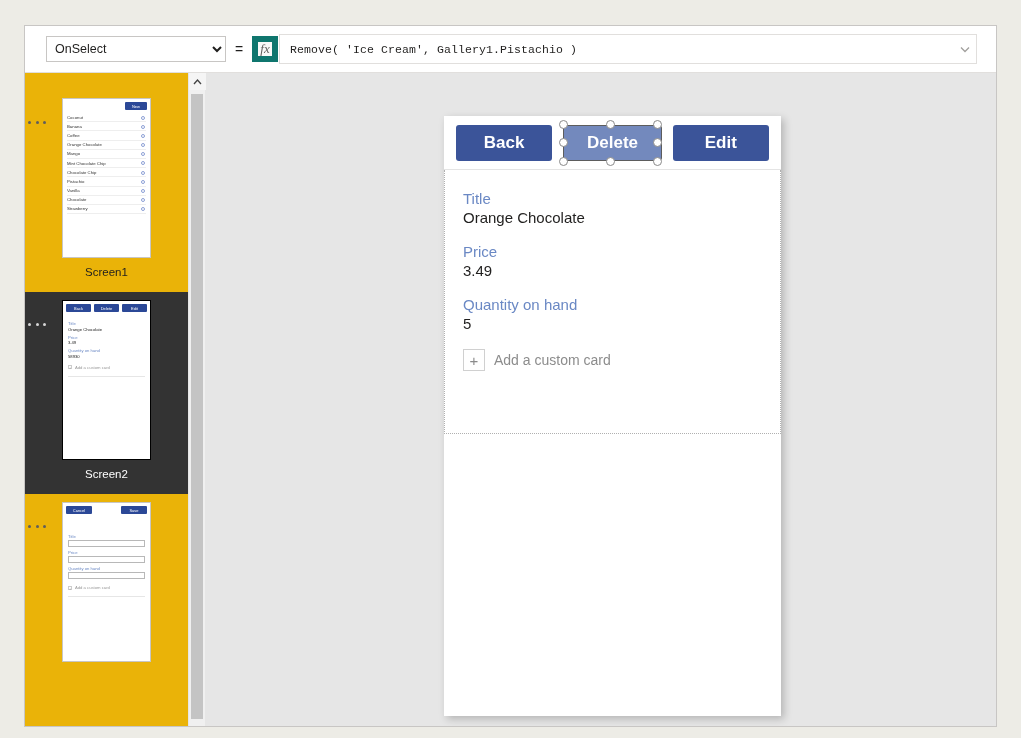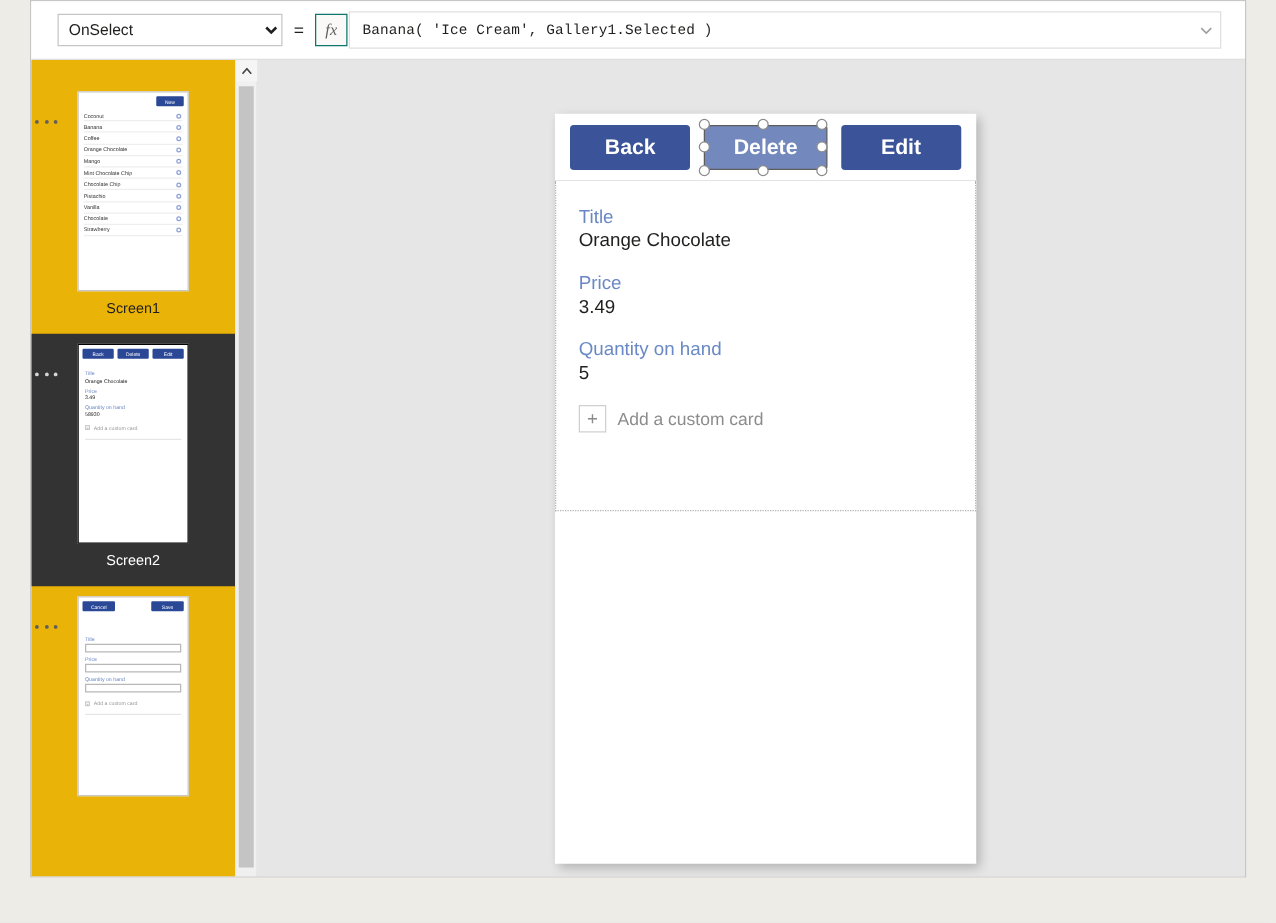--- a/index.html
+++ b/index.html
@@ -6,21 +6,21 @@
   html, body {
     width: 1021px; height: 738px;
     background: #edece6;
     font-family: "Liberation Sans", sans-serif;
     overflow: hidden;
   }
 
   
   #app-window {
     position: absolute;
-    left: 24px; top: 0;
+    left: 24px; top: 25px;
     width: 973px; height: 702px;
     background: #ffffff;
     border: 1px solid #c8c6c4;
     overflow: hidden;
   }
 
   
   #formula-bar {
     position: absolute; left: 0; top: 0;
     width: 973px; height: 47px;
@@ -38,21 +38,21 @@
     color: #201f1e;
     padding: 0 4px;
   }
   .equals-sign {
     width: 26px; text-align: center;
     font-size: 14px; color: #201f1e;
     user-select: none;
   }
   #fx-button {
     width: 26px; height: 26px;
-    border: 1px solid #0f766e;
+    border: 6px solid #0f766e;
     background: #faf9f8;
     display: flex; align-items: center; justify-content: center;
     font-family: "Liberation Serif", serif;
     font-style: italic;
     font-size: 13px;
     color: #605e5c;
   }
   #formula-input-wrap {
     flex: 1; height: 30px;
     margin-left: 1px; margin-right: 21px;
@@ -282,21 +282,21 @@
 
 <div id="app-window">
 
   <div id="formula-bar">
     <select id="property-select">
       <option>OnSelect</option>
     </select>
     <div class="equals-sign">=</div>
     <div id="fx-button">fx</div>
     <div id="formula-input-wrap">
-      <div id="formula-input">Banana( 'Ice Cream', Gallery1.Selected )</div>
+      <div id="formula-input">Remove( 'Ice Cream', Gallery1.Pistachio )</div>
       <div id="formula-expand">
         <svg width="10" height="7" viewBox="0 0 10 7">
             <path d="M1 1.5 L5 5.5 L9 1.5" stroke="#a19f9d" stroke-width="1.3" fill="none"></path>
           </svg>
       </div>
     </div>
   </div>
 
   <div id="work-area">
 

